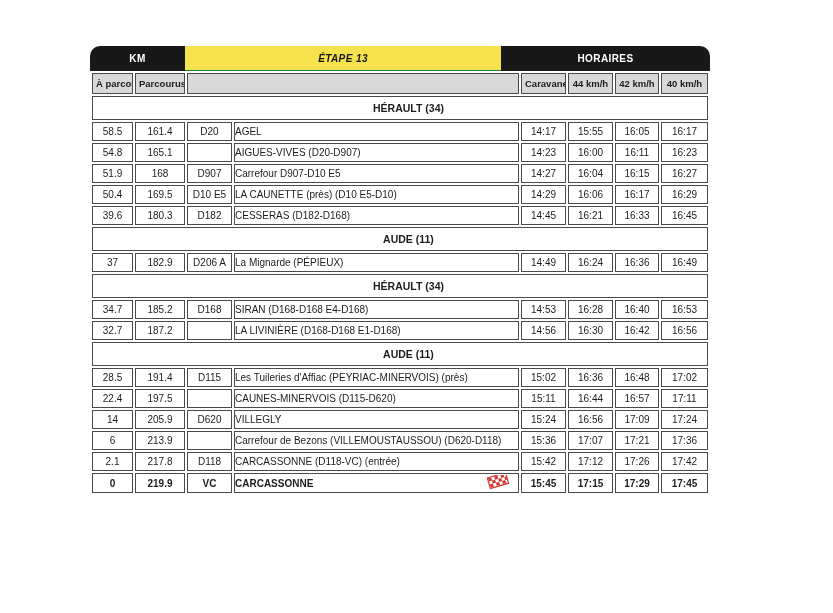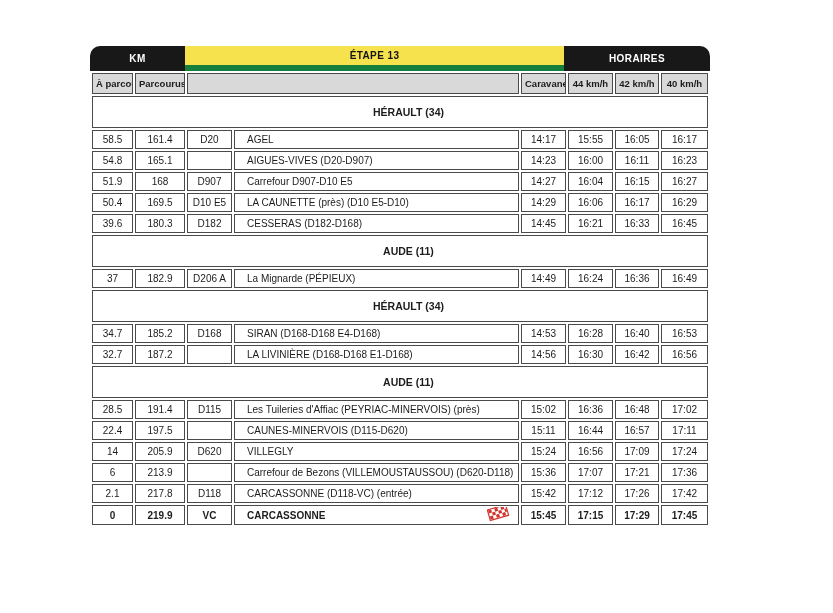--- a/index.html
+++ b/index.html
@@ -13,32 +13,32 @@
   html,body{margin:0;padding:0;}
   body{
     width:833px;height:613px;background:#ffffff;position:relative;
     font-family:"Liberation Sans", sans-serif;color:var(--text);
   }
   .sheet{position:absolute;left:90px;top:46px;width:620px;}
   .band{display:flex;height:25px;}
   .seg{display:flex;align-items:center;justify-content:center;
        font-weight:bold;font-size:10px;letter-spacing:.4px;box-sizing:border-box;}
   .seg-km{width:95px;background:var(--black);color:#fff;border-top-left-radius:10px;}
-  .seg-etape{width:379px;background:var(--yellow);color:#141414;border-bottom:6px solid #15803d;}
+  .seg-etape{width:316px;background:var(--yellow);color:#141414;border-bottom:1px solid #15803d;font-style:italic;}
   .seg-horaires{flex:1;background:var(--black);color:#fff;border-top-right-radius:10px;}
 
   table{border-collapse:separate;border-spacing:2px;width:620px;table-layout:fixed;}
   th,td{
     border:1px solid var(--border);box-sizing:border-box;overflow:hidden;
     white-space:nowrap;text-align:center;padding:1px 3px;font-size:10px;height:19px;
     background:#fff;
   }
   thead th{background:var(--gray);font-weight:bold;font-size:9.5px;height:21px;}
-  .section-row td{font-weight:bold;font-size:10.5px;height:32px;padding-left:20px;}
-  td.place{text-align:left;padding-left:12px;}
+  .section-row td{font-weight:bold;font-size:10.5px;height:24px;padding-left:20px;}
+  td.place{text-align:left;padding-left:0;}
   td.place .place-inner{display:flex;align-items:center;justify-content:space-between;}
   tr.bold td{font-weight:bold;}
   .flag{color:var(--flag-red);display:inline-flex;align-items:center;margin-right:2px;}
 </style>
 </head>
 <body>
 
 <div class="sheet">
   <div class="band">
     <div class="seg seg-km">KM</div>

